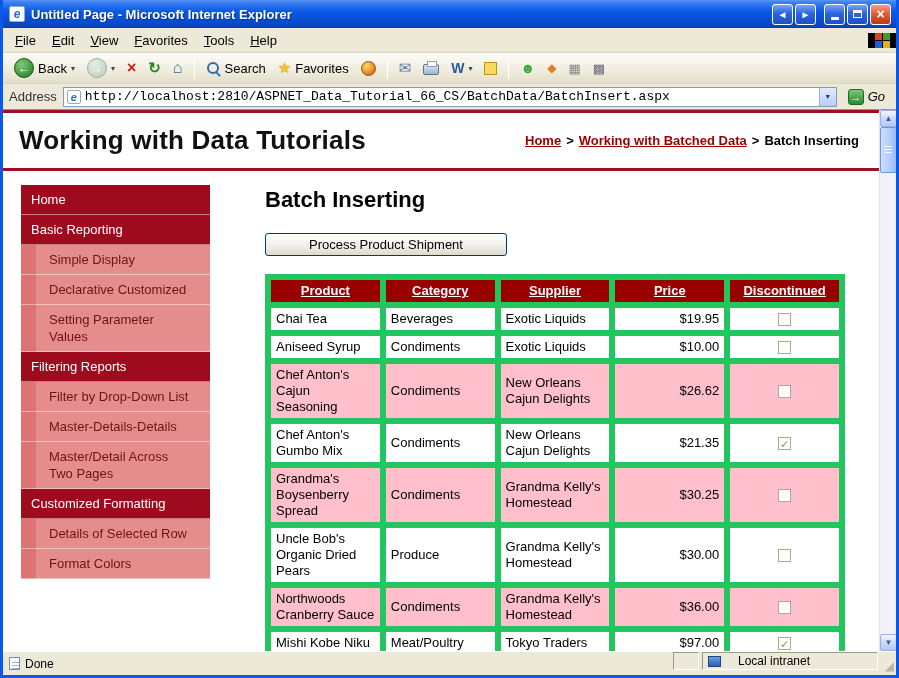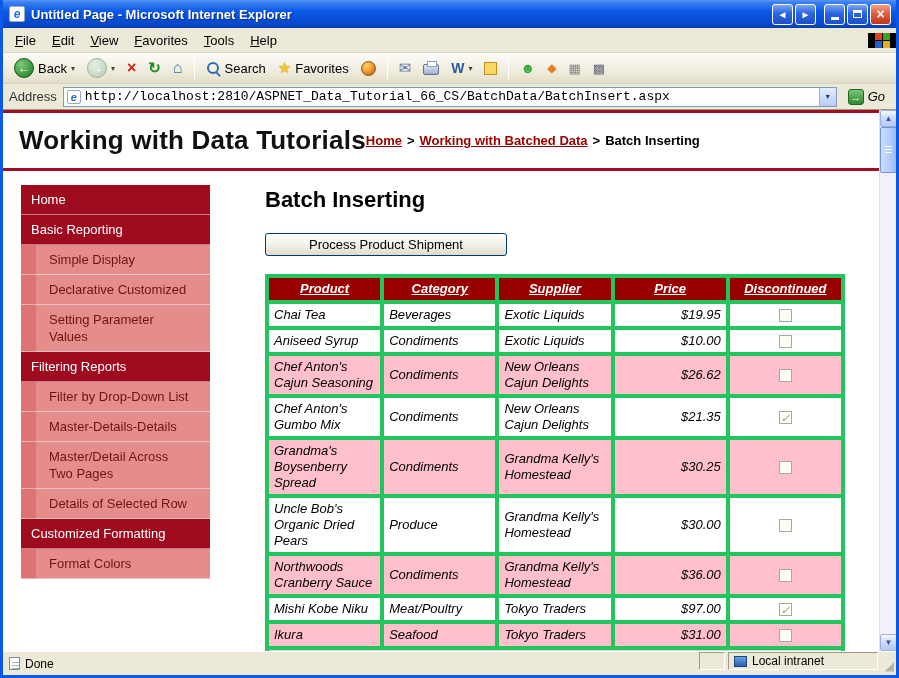--- a/index.html
+++ b/index.html
@@ -67,40 +67,40 @@
   .addr-input{flex:1;border:none;outline:none;font-family:Liberation Mono, monospace;font-size:13px;padding:0 4px;height:16px;}
   .addr-drop{width:17px;height:18px;display:flex;align-items:center;justify-content:center;
     background:linear-gradient(180deg,#e4ecff,#b6ccf7);border-left:1px solid #9ab0d8;color:#1c3668;font-size:8px;}
   .go-btn{display:flex;align-items:center;gap:4px;margin-left:6px;padding:1px 5px;cursor:default;}
   .go-icon{width:16px;height:16px;border-radius:3px;background:linear-gradient(180deg,#7cc47c,#2e8a2e);
     border:1px solid #1c6c1c;color:#fff;font-weight:bold;font-size:11px;display:flex;align-items:center;justify-content:center;}
   .go-label{font-size:13px;color:#000;font-style:italic;}
   
   .viewport{flex:1;position:relative;background:#fff;overflow:hidden;}
   .page{position:absolute;left:0;top:0;width:876px;height:100%;overflow:hidden;border-top:3px solid #9f0e23;background:#fff;}
-  .page-header{display:flex;justify-content:flex-start;align-items:center;padding:12px 20px 12px 16px;}
+  .page-header{display:flex;justify-content:space-between;align-items:center;padding:12px 20px 12px 16px;}
   .site-title{font-size:26px;font-weight:bold;color:#111;letter-spacing:0.2px;}
   .breadcrumb{font-size:13px;font-weight:bold;color:#000;white-space:nowrap;}
   .crumb-link{color:#990000;text-decoration:underline;cursor:pointer;}
   .crumb-sep{margin:0 5px;color:#000;}
   .page-divider{height:3px;background:#9f0e23;}
   .page-body{display:flex;padding-top:14px;}
   
   .sidebar{width:189px;margin-left:18px;flex:0 0 189px;}
   .nav-item{font-size:13px;line-height:17px;cursor:pointer;border-bottom:1px solid rgba(255,255,255,0.45);}
   .nav-item.lvl0{background:#9e0b1e;color:#fff;padding:6px 30px 6px 10px;}
   .nav-item.lvl1{background:linear-gradient(90deg,#dd7373 0,#dd7373 15px,#e58d8d 15px);color:#6e1212;padding:6px 16px 6px 28px;}
   
   .main{margin-left:55px;width:582px;flex:0 0 582px;}
   .content-title{font-size:22px;font-weight:bold;color:#000;margin:2px 0 20px;}
   .process-btn{display:block;width:242px;height:23px;margin-bottom:18px;font-family:"Liberation Sans",sans-serif;
     font-size:13px;color:#000;background:linear-gradient(180deg,#ffffff,#f1f0e8 55%,#dedbc8);
     border:1px solid #003c74;border-radius:3px;cursor:pointer;}
   table.grid{border-collapse:collapse;width:580px;table-layout:fixed;font-size:13px;}
-  table.grid th,table.grid td{border:4px solid #22c55e;padding:3px 5px;vertical-align:middle;line-height:16px;font-style:italic;}
+  table.grid th,table.grid td{border:6px solid #22c55e;padding:3px 5px;vertical-align:middle;line-height:16px;}
   table.grid th{background:#990000;color:#fff;font-weight:bold;text-decoration:underline;text-align:center;cursor:pointer;}
   tr.row-normal td{background:#ffffff;}
   tr.row-alt td{background:#ffc0cb;}
   td.cell-price{text-align:right;}
   td.cell-check{text-align:center;}
   .cb{display:inline-block;width:13px;height:13px;border:1px solid #aaa89a;background:#fdfdf6;
     font-size:11px;line-height:12px;color:#8e8e8e;text-align:center;vertical-align:middle;}
   td.pager-cell{background:#d7d7d7;text-align:right;padding:4px 8px;}
   .pager-item{margin-left:7px;color:#cc1122;text-decoration:underline;cursor:pointer;}
   .pager-item.current{color:#000;text-decoration:none;cursor:default;}
@@ -115,21 +115,21 @@
   .sb-thumb::after{content:"";position:absolute;left:4px;top:18px;width:7px;height:9px;
     background:repeating-linear-gradient(180deg,#fff 0 1px,rgba(0,0,0,0) 1px 3px);}
   
   .statusbar{height:24px;flex:0 0 24px;display:flex;background:#ece9d8;border-top:1px solid #fff;
     padding:0 2px 0 6px;font-size:12px;color:#000;}
   .doc-icon{width:11px;height:13px;background:#fff;border:1px solid #7a8aa0;margin-right:5px;
     background-image:repeating-linear-gradient(180deg,#fff 0 2px,#9ab4cc 2px 3px);background-size:7px 9px;background-position:2px 2px;background-repeat:no-repeat;}
   .status-left{flex:1;display:flex;align-items:center;}
   .sb-sec{height:18px;border:1px solid;border-color:#9d9a85 #fff #fff #9d9a85;margin-left:3px;display:flex;align-items:center;padding:0 5px;}
   .sb-sec.spacer{width:26px;}
-  .zone-sec{width:150px;}
+  .zone-sec{width:176px;gap:12px;}
   .zone-icon{width:13px;height:11px;background:linear-gradient(180deg,#6aa0e0,#2a60b0);border:1px solid #1c4480;margin-right:5px;}
   .grip{width:16px;height:20px;display:flex;align-items:flex-end;justify-content:flex-end;color:#b8b4a4;font-size:12px;line-height:12px;}
 </style>
 </head>
 <body>
 
 <div class="window">
 
   <div class="titlebar">
     <span class="title-icon">e</span>
@@ -260,22 +260,22 @@
         <div class="sidebar" id="sidebar">
             <div class="nav-item lvl0">Home</div>
             <div class="nav-item lvl0">Basic Reporting</div>
             <div class="nav-item lvl1">Simple Display</div>
             <div class="nav-item lvl1">Declarative Customized</div>
             <div class="nav-item lvl1">Setting Parameter Values</div>
             <div class="nav-item lvl0">Filtering Reports</div>
             <div class="nav-item lvl1">Filter by Drop-Down List</div>
             <div class="nav-item lvl1">Master-Details-Details</div>
             <div class="nav-item lvl1">Master/Detail Across Two Pages</div>
+            <div class="nav-item lvl0">Customized Formatting</div>
             <div class="nav-item lvl1">Details of Selected Row</div>
-            <div class="nav-item lvl0">Customized Formatting</div>
             <div class="nav-item lvl1">Format Colors</div>
           </div>
         <div class="main">
           <div class="content-title">Batch Inserting</div>
           <button class="process-btn">Process Product Shipment</button>
           <table class="grid">
             <thead>
                 <tr id="grid-head">
                   <th>Product</th>
                   <th>Category</th>

